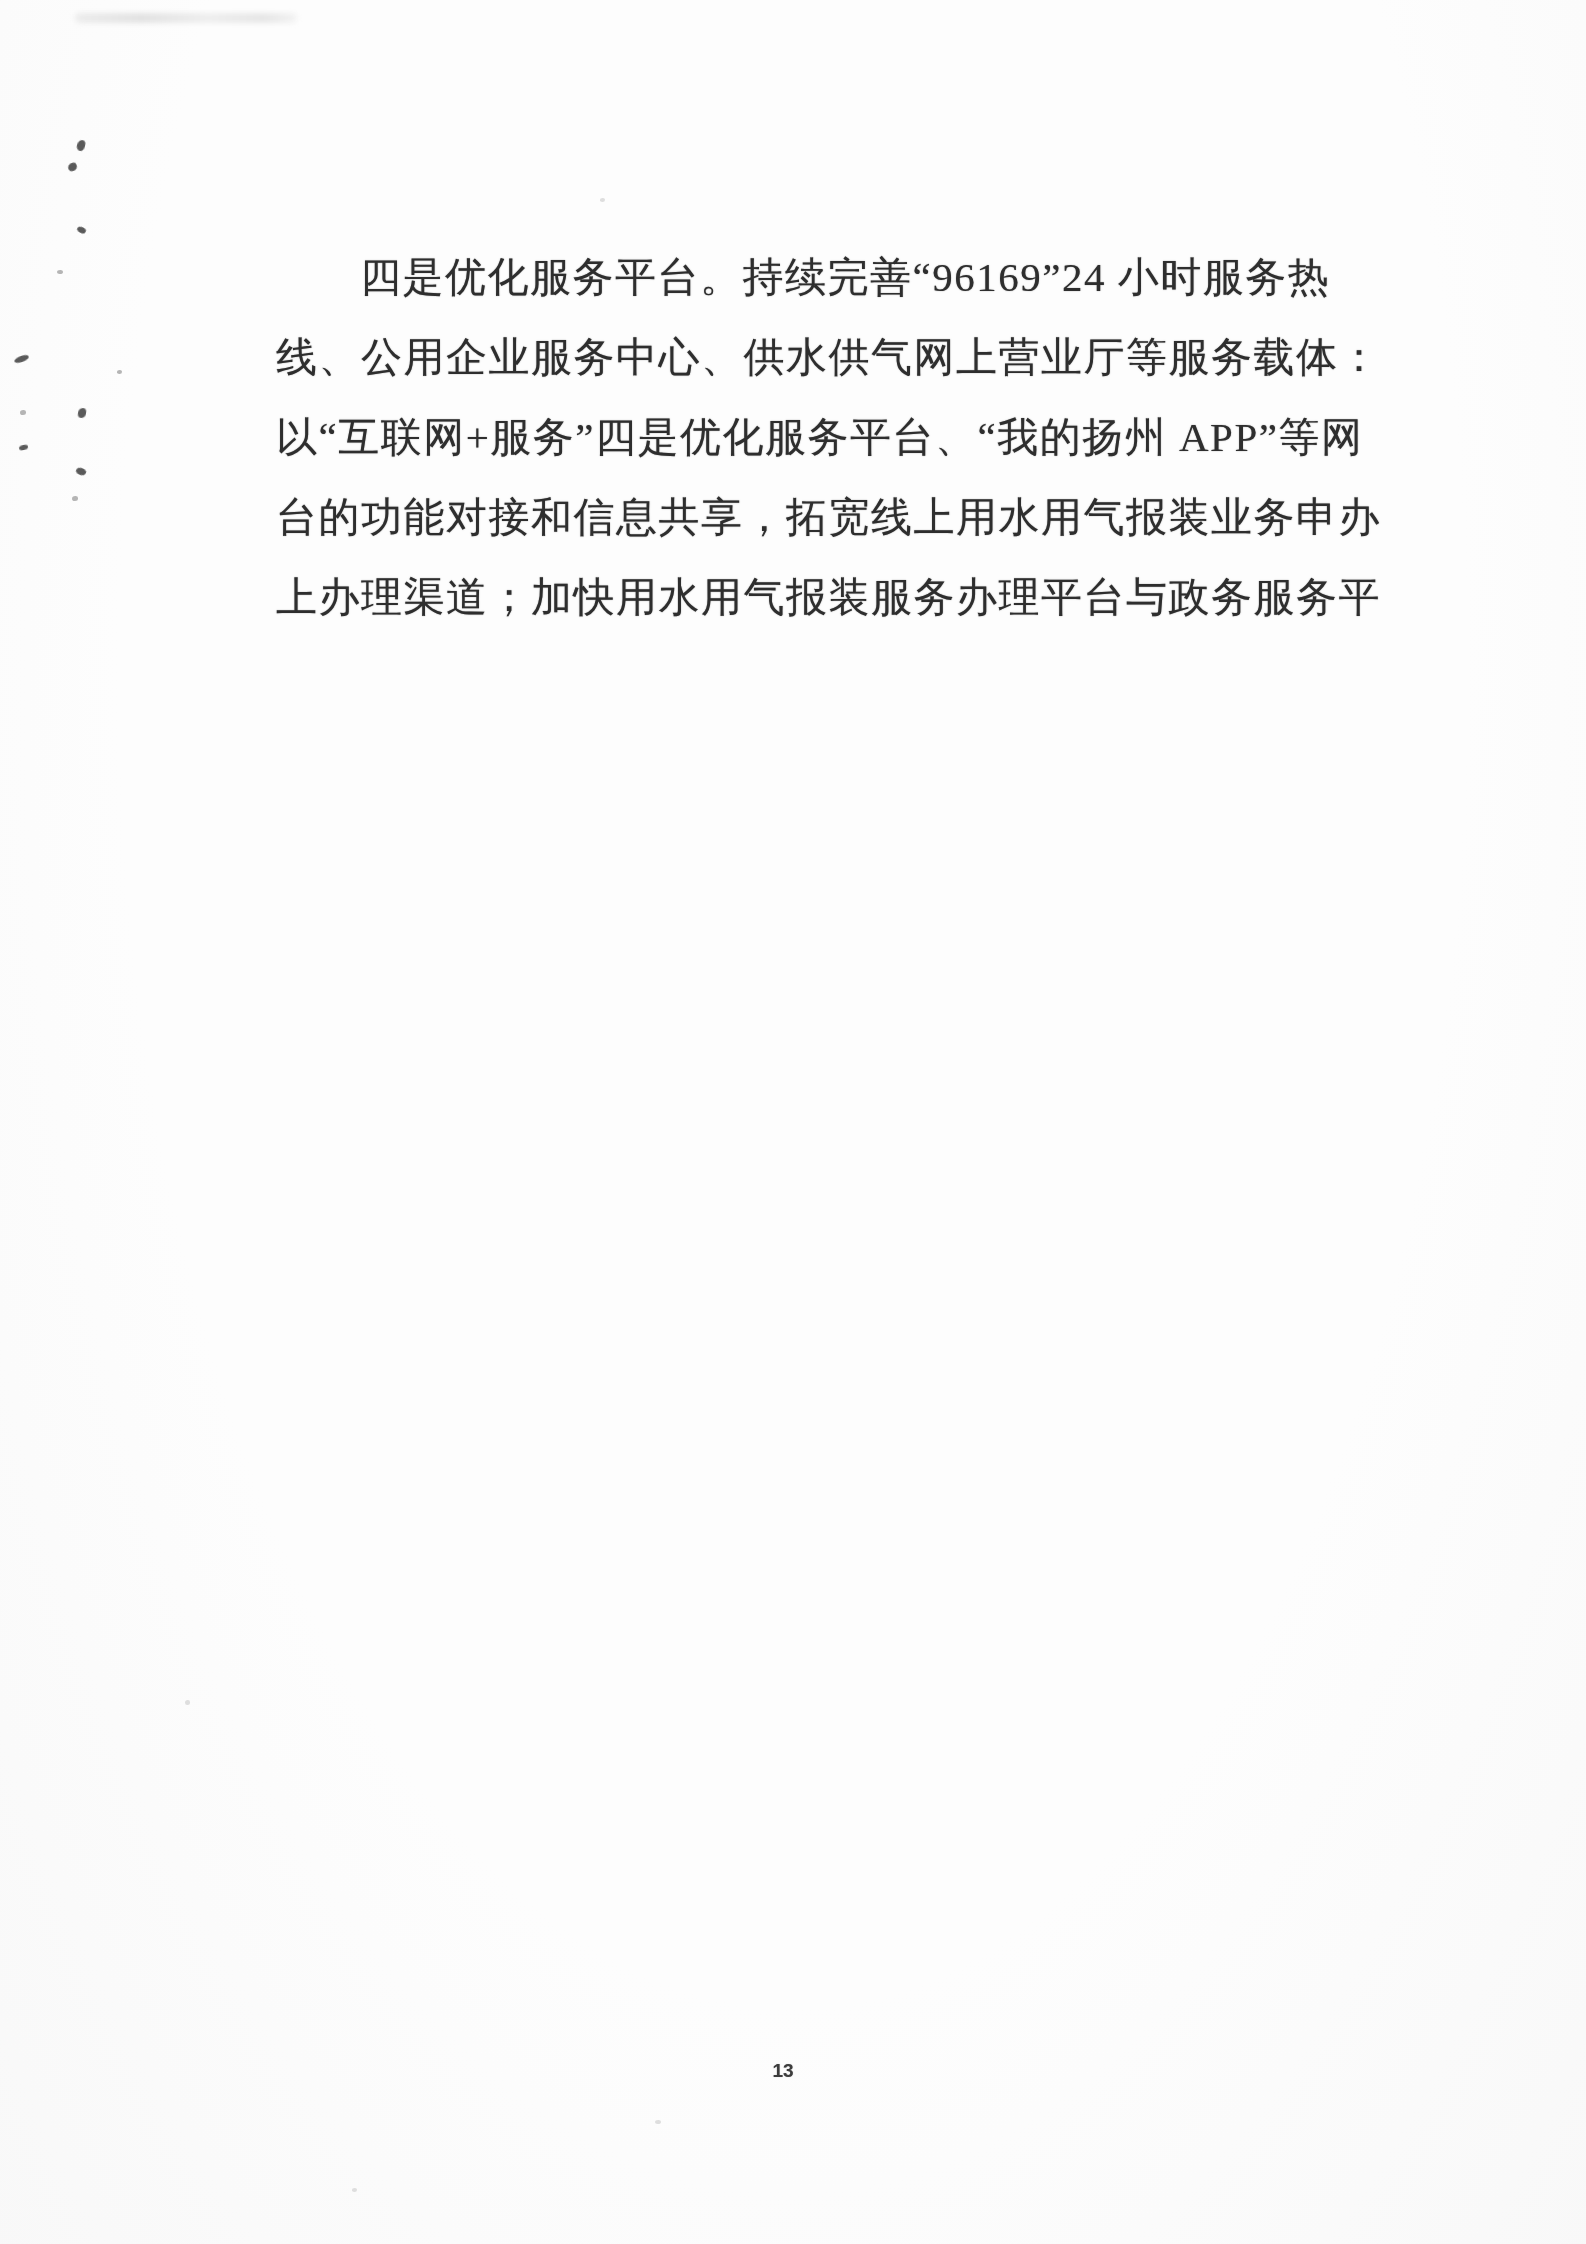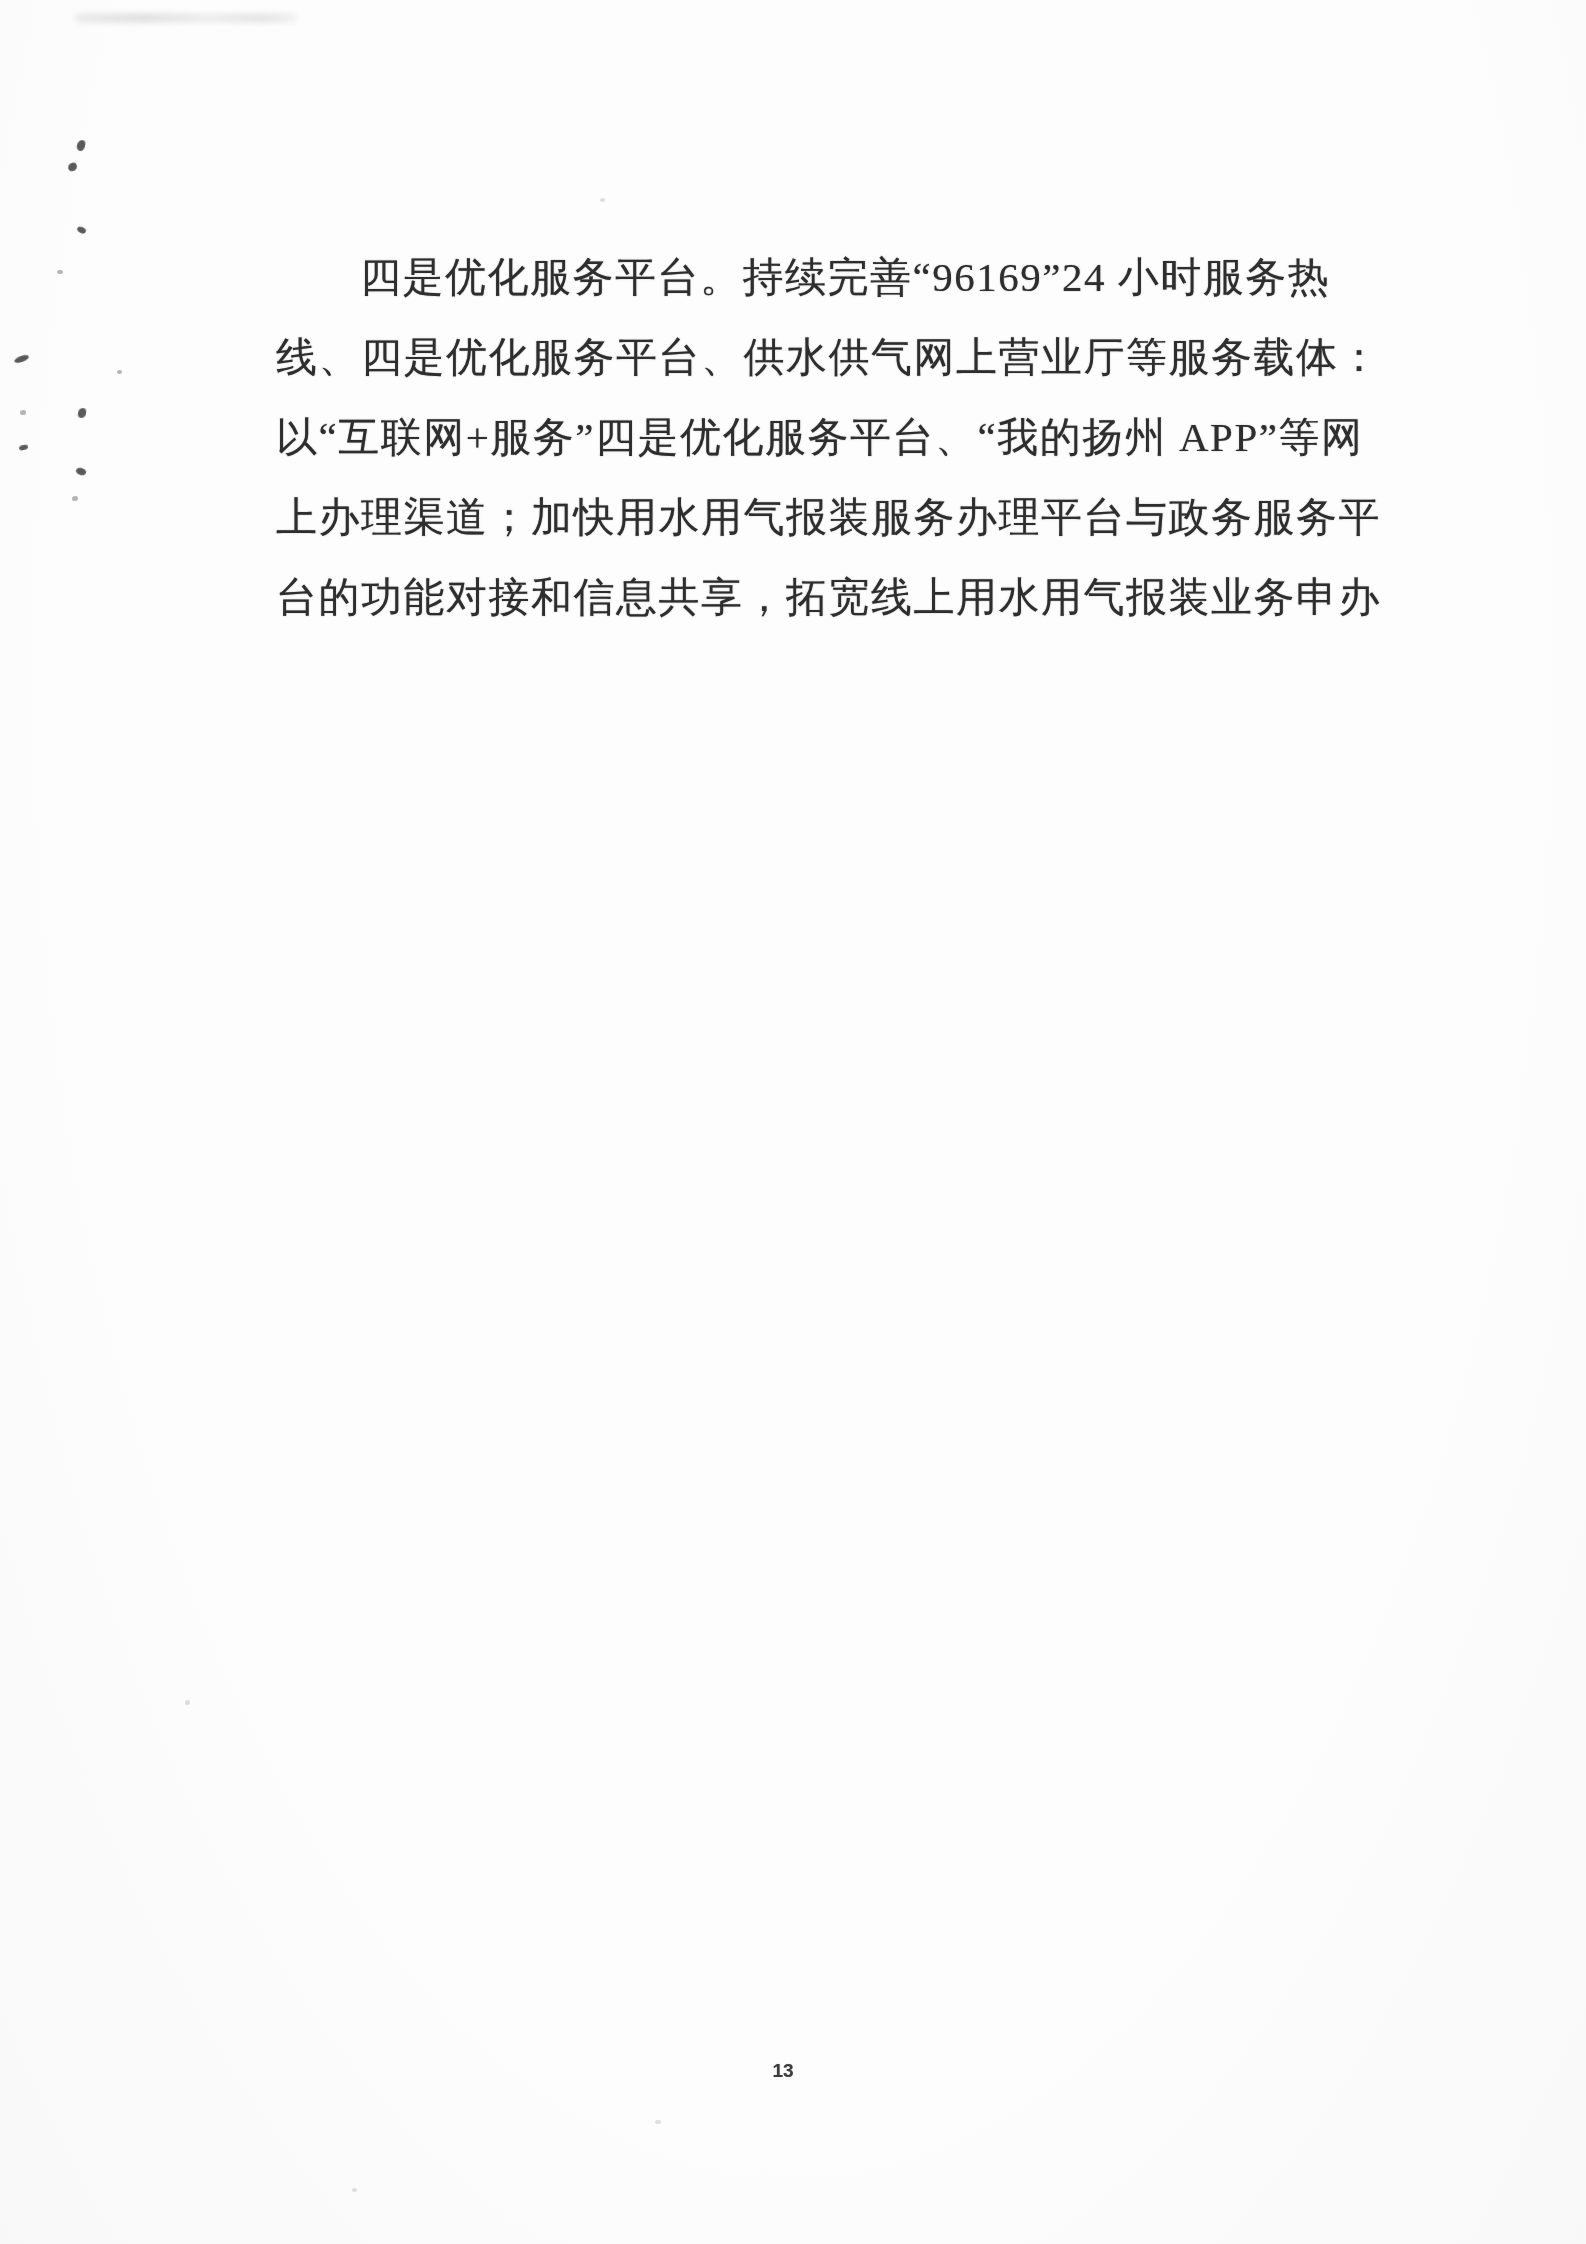--- a/index.html
+++ b/index.html
@@ -94,21 +94,21 @@
   <div class="speck" style="left:19px; top:445px; width:9px; height:5px; transform:rotate(-10deg);"></div>
   <div class="speck" style="left:76px; top:468px; width:10px; height:7px; transform:rotate(25deg);"></div>
   <div class="speck light" style="left:72px; top:496px; width:6px; height:5px;"></div>
   <div class="speck faint" style="left:600px; top:198px; width:5px; height:4px;"></div>
   <div class="speck faint" style="left:185px; top:1700px; width:5px; height:5px;"></div>
   <div class="speck faint" style="left:655px; top:2120px; width:6px; height:4px;"></div>
   <div class="speck faint" style="left:352px; top:2188px; width:5px; height:4px;"></div>
 
   <div class="text-block">
     <div class="para-line indent">四是优化服务平台。持续完善“96169”24 小时服务热</div>
-    <div class="para-line">线、四是优化服务平台、供水供气网上营业厅等服务载体：</div>
+    <div class="para-line">线、公用企业服务中心、供水供气网上营业厅等服务载体：</div>
     <div class="para-line">以“互联网+服务”四是优化服务平台、“我的扬州 APP”等网</div>
+    <div class="para-line">台的功能对接和信息共享，拓宽线上用水用气报装业务申办</div>
     <div class="para-line">上办理渠道；加快用水用气报装服务办理平台与政务服务平</div>
-    <div class="para-line">台的功能对接和信息共享，拓宽线上用水用气报装业务申办</div>
   </div>
 
   <div class="page-number">13</div>
 
 </div>
 
 </body></html>

